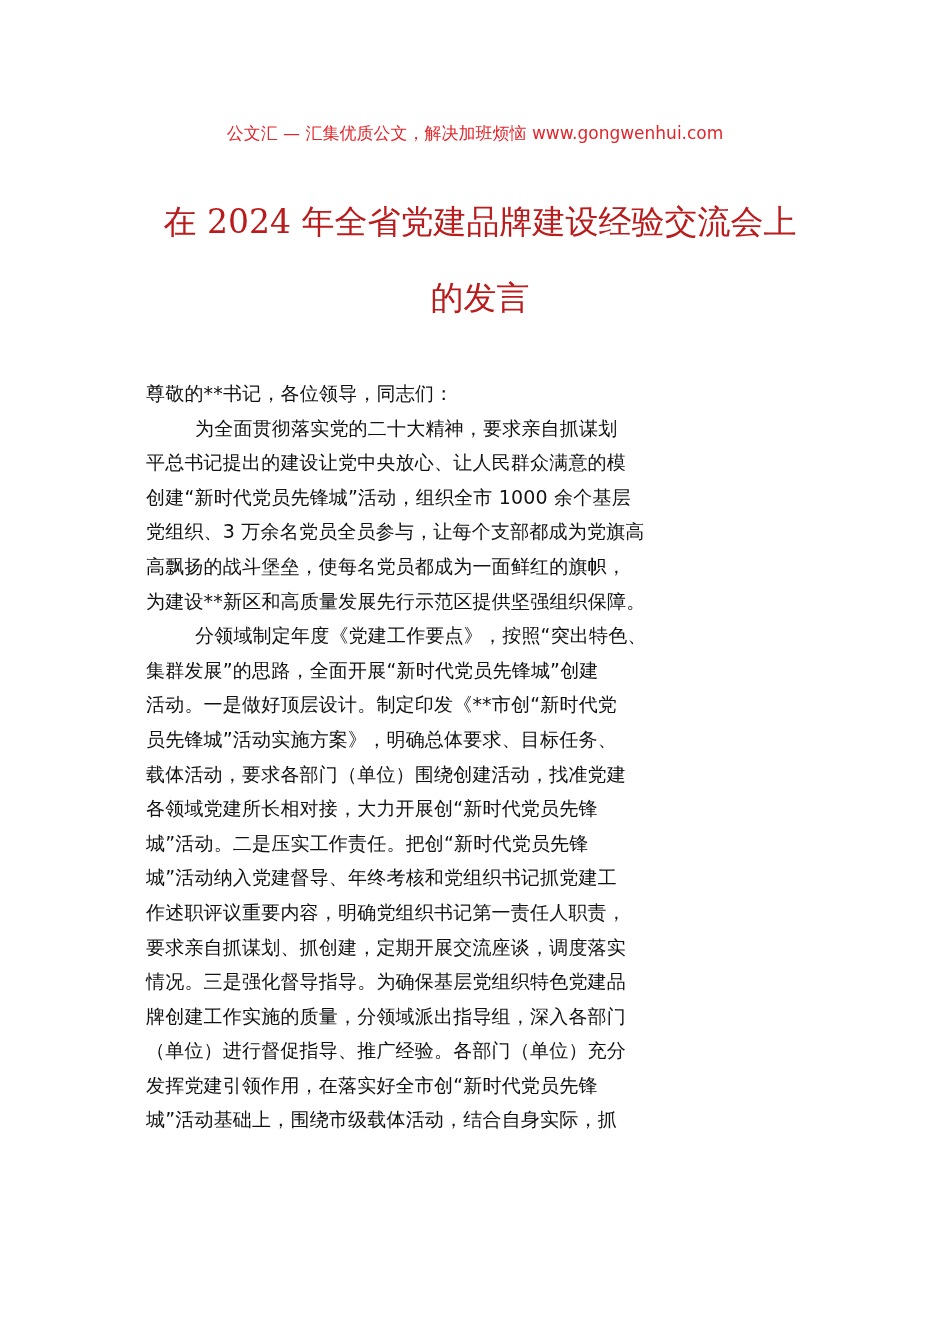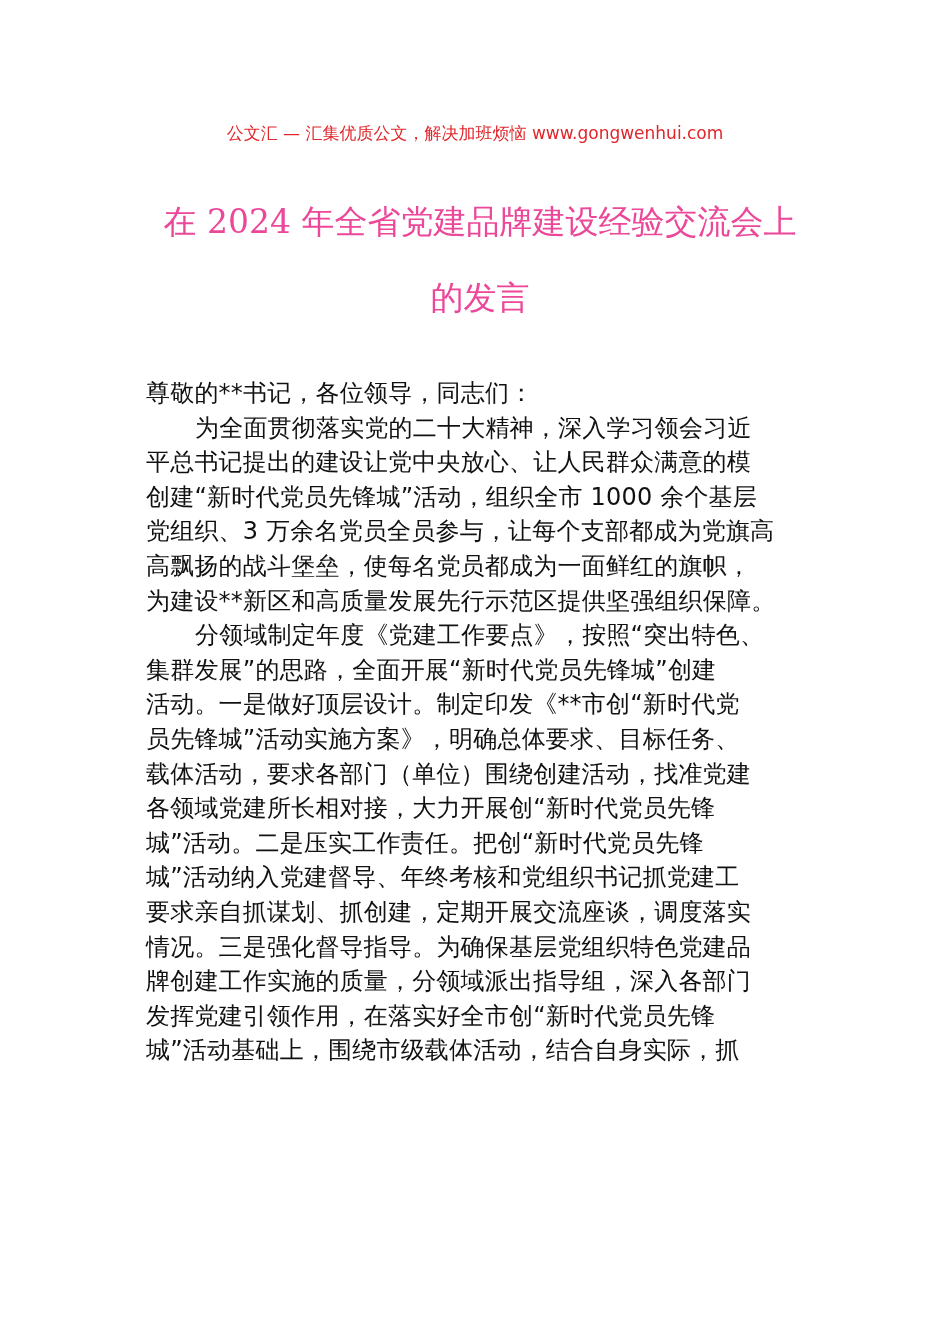--- a/index.html
+++ b/index.html
@@ -4,57 +4,59 @@
 <style>
   html, body { margin: 0; padding: 0; background: #ffffff; }
   body { width: 950px; height: 1344px; position: relative; overflow: hidden; }
   .page { position: absolute; left: 0; top: 0; width: 950px; height: 1344px; background: #fff; margin-top: 36px; }
   .header-banner {
     position: absolute; top: 86px; left: 0; width: 950px; text-align: center;
     color: #e0262b; font-family: "DejaVu Sans", sans-serif; font-size: 17px; letter-spacing: 0px;
   }
   .title {
     position: absolute; left: 140px; width: 680px; text-align: center;
-    font-family: "DejaVu Serif", serif; font-size: 33px; color: #ec4899; line-height: 76px;
+    font-family: "DejaVu Serif", serif; font-size: 33px; color: #b91c1c; line-height: 76px;
     top: 148px;
   }
   .body-text {
     position: absolute; left: 146px; width: 670px; top: 340px;
-    font-family: "DejaVu Sans", sans-serif; font-size: 24px; color: #111;
+    font-family: "DejaVu Sans", sans-serif; font-size: 19px; color: #111;
     line-height: 34.6px; text-align: justify; letter-spacing: 0.2px;
   }
   .line { display: block; white-space: nowrap; }
   .indent { padding-left: 49px; }
 </style>
 </head>
 <body>
 
 <div class="page">
   <div class="header-banner">公文汇 — 汇集优质公文，解决加班烦恼 www.gongwenhui.com</div>
 
   <div class="title">
     <div>在 2024 年全省党建品牌建设经验交流会上</div>
     <div>的发言</div>
   </div>
 
   <div class="body-text" id="body-text">
       <span class="line">尊敬的**书记，各位领导，同志们：</span>
-      <span class="line indent">为全面贯彻落实党的二十大精神，深入学习领会习近</span>
+      <span class="line indent">为全面贯彻落实党的二十大精神，要求亲自抓谋划</span>
       <span class="line">平总书记提出的建设让党中央放心、让人民群众满意的模</span>
       <span class="line">创建“新时代党员先锋城”活动，组织全市 1000 余个基层</span>
       <span class="line">党组织、3 万余名党员全员参与，让每个支部都成为党旗高</span>
       <span class="line">高飘扬的战斗堡垒，使每名党员都成为一面鲜红的旗帜，</span>
       <span class="line">为建设**新区和高质量发展先行示范区提供坚强组织保障。</span>
       <span class="line indent">分领域制定年度《党建工作要点》，按照“突出特色、</span>
       <span class="line">集群发展”的思路，全面开展“新时代党员先锋城”创建</span>
       <span class="line">活动。一是做好顶层设计。制定印发《**市创“新时代党</span>
       <span class="line">员先锋城”活动实施方案》，明确总体要求、目标任务、</span>
       <span class="line">载体活动，要求各部门（单位）围绕创建活动，找准党建</span>
       <span class="line">各领域党建所长相对接，大力开展创“新时代党员先锋</span>
       <span class="line">城”活动。二是压实工作责任。把创“新时代党员先锋</span>
       <span class="line">城”活动纳入党建督导、年终考核和党组织书记抓党建工</span>
+      <span class="line">作述职评议重要内容，明确党组织书记第一责任人职责，</span>
       <span class="line">要求亲自抓谋划、抓创建，定期开展交流座谈，调度落实</span>
       <span class="line">情况。三是强化督导指导。为确保基层党组织特色党建品</span>
       <span class="line">牌创建工作实施的质量，分领域派出指导组，深入各部门</span>
+      <span class="line">（单位）进行督促指导、推广经验。各部门（单位）充分</span>
       <span class="line">发挥党建引领作用，在落实好全市创“新时代党员先锋</span>
       <span class="line">城”活动基础上，围绕市级载体活动，结合自身实际，抓</span>
     </div>
 </div>
 
 </body></html>

